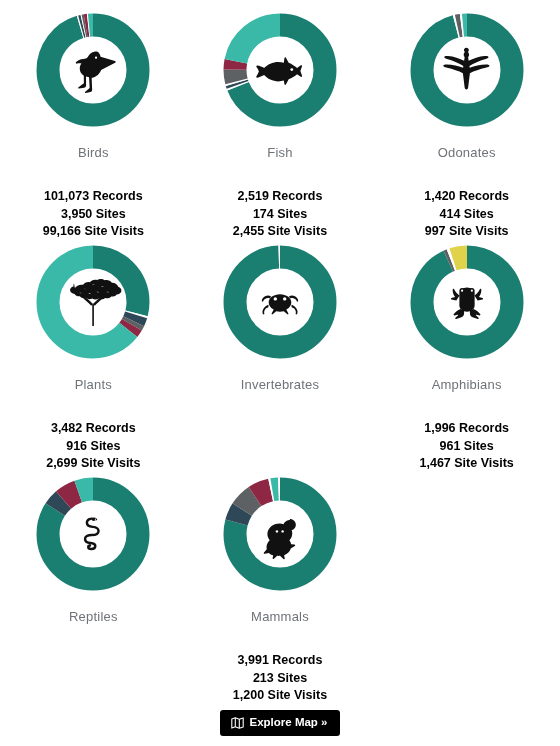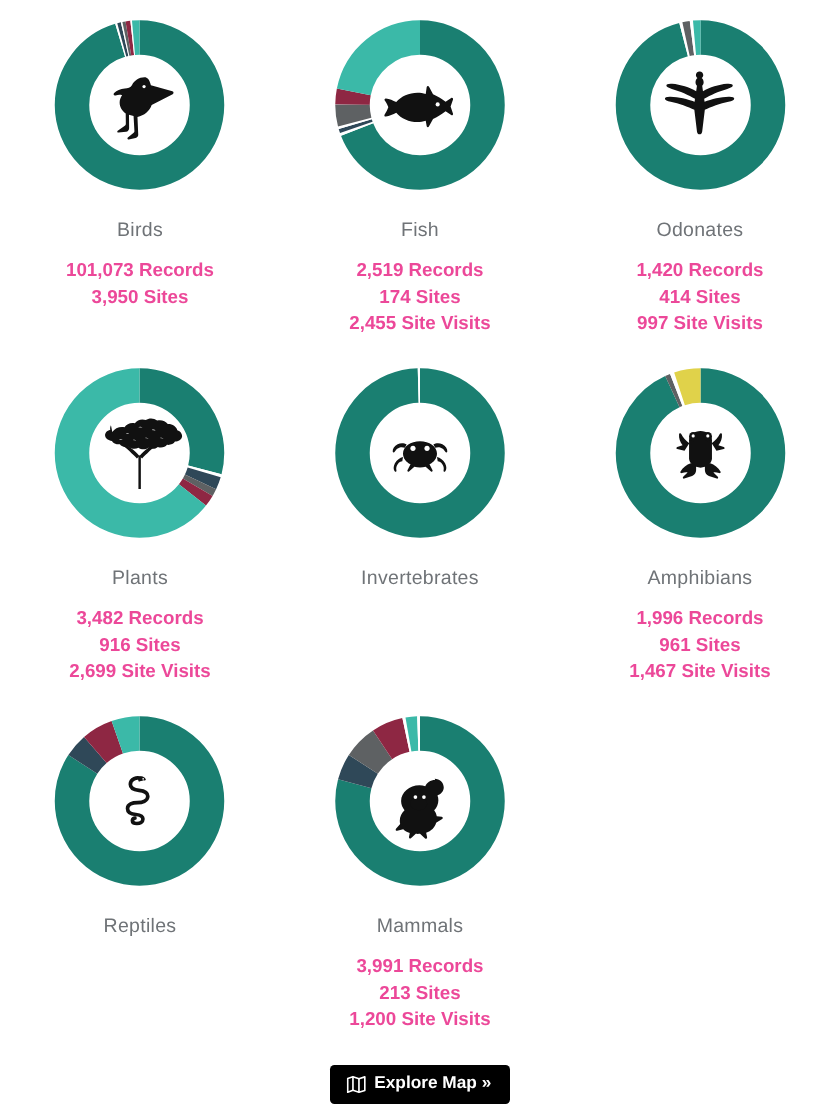--- a/index.html
+++ b/index.html
@@ -62,23 +62,23 @@
   .cat-label {
     margin-top: 15px;
     font-size: 13px;
     color: #6f7377;
     font-weight: 400;
     letter-spacing: 0.2px;
     text-align: center;
   }
 
   .stats {
-    margin-top: 12px;
+    margin-top: 28px;
     text-align: center;
-    color: #ec4899;
+    color: #000000;
     font-size: 12.5px;
     font-weight: bold;
     line-height: 17.6px;
   }
   .stats div { white-space: nowrap; }
 
   .footer {
     width: 560px;
     display: flex;
     justify-content: center;
@@ -123,20 +123,21 @@
             <svg width="54" height="54" viewBox="0 0 64 64">
               <path fill="#111" d="M36 10c-4.4 0-8.2 2.6-10 6.3-1 2-3.3 2.4-5.6 2.6-3.6.3-6.4 1.6-8.4 3.6-1 1-.2 2.3 1.1 1.9 2-.6 3.7-.6 5.2-.2-1.2 1.6-2 3.6-2 5.9 0 3.6 1.9 6.7 4.8 8.6l.1 8.4c0 .6-.3 1-.8 1.3l-5.6 3.9c-.7.5-.3 1.6.6 1.5l6-.7c1.4-.2 2.4-1.4 2.4-2.8l-.1-10.6 3.6.9.7 12.2c0 .5-.2.9-.6 1.2l-4.6 3.7c-.7.6-.2 1.7.7 1.5l5.4-1.1c1.3-.3 2.2-1.5 2.1-2.8l-.6-13.9c5.3-1 9.6-4.6 11.2-9.4l16.6-8.5c1-.5.9-2-.2-2.3l-17-4.9C39.9 11.6 38.1 10 36 10z"></path>
               <circle cx="35.6" cy="17.4" r="1.3" fill="#fff"></circle>
             </svg>
           </div>
         </div>
         <div class="cat-label">Birds</div>
         <div class="stats">
           <div>101,073 Records</div>
           <div>3,950 Sites</div>
+          <div>99,166 Site Visits</div>
         </div>
       </div>
       <div class="cell">
         <div class="donut-wrap">
           <svg class="donut" viewBox="0 0 120 120">
             <circle cx="60" cy="60" r="45" fill="none" stroke="#ffffff" stroke-width="23"></circle>
             <circle cx="60" cy="60" r="45" fill="none" stroke="#1a7f71" stroke-width="23" stroke-dasharray="195.09 87.65" stroke-dashoffset="0.00" transform="rotate(-90 60 60)"></circle>
             <circle cx="60" cy="60" r="45" fill="none" stroke="#ffffff" stroke-width="23" stroke-dasharray="1.41 281.33" stroke-dashoffset="-195.09" transform="rotate(-90 60 60)"></circle>
             <circle cx="60" cy="60" r="45" fill="none" stroke="#2f4858" stroke-width="23" stroke-dasharray="2.26 280.48" stroke-dashoffset="-196.51" transform="rotate(-90 60 60)"></circle>
             <circle cx="60" cy="60" r="45" fill="none" stroke="#ffffff" stroke-width="23" stroke-dasharray="1.41 281.33" stroke-dashoffset="-198.77" transform="rotate(-90 60 60)"></circle>

